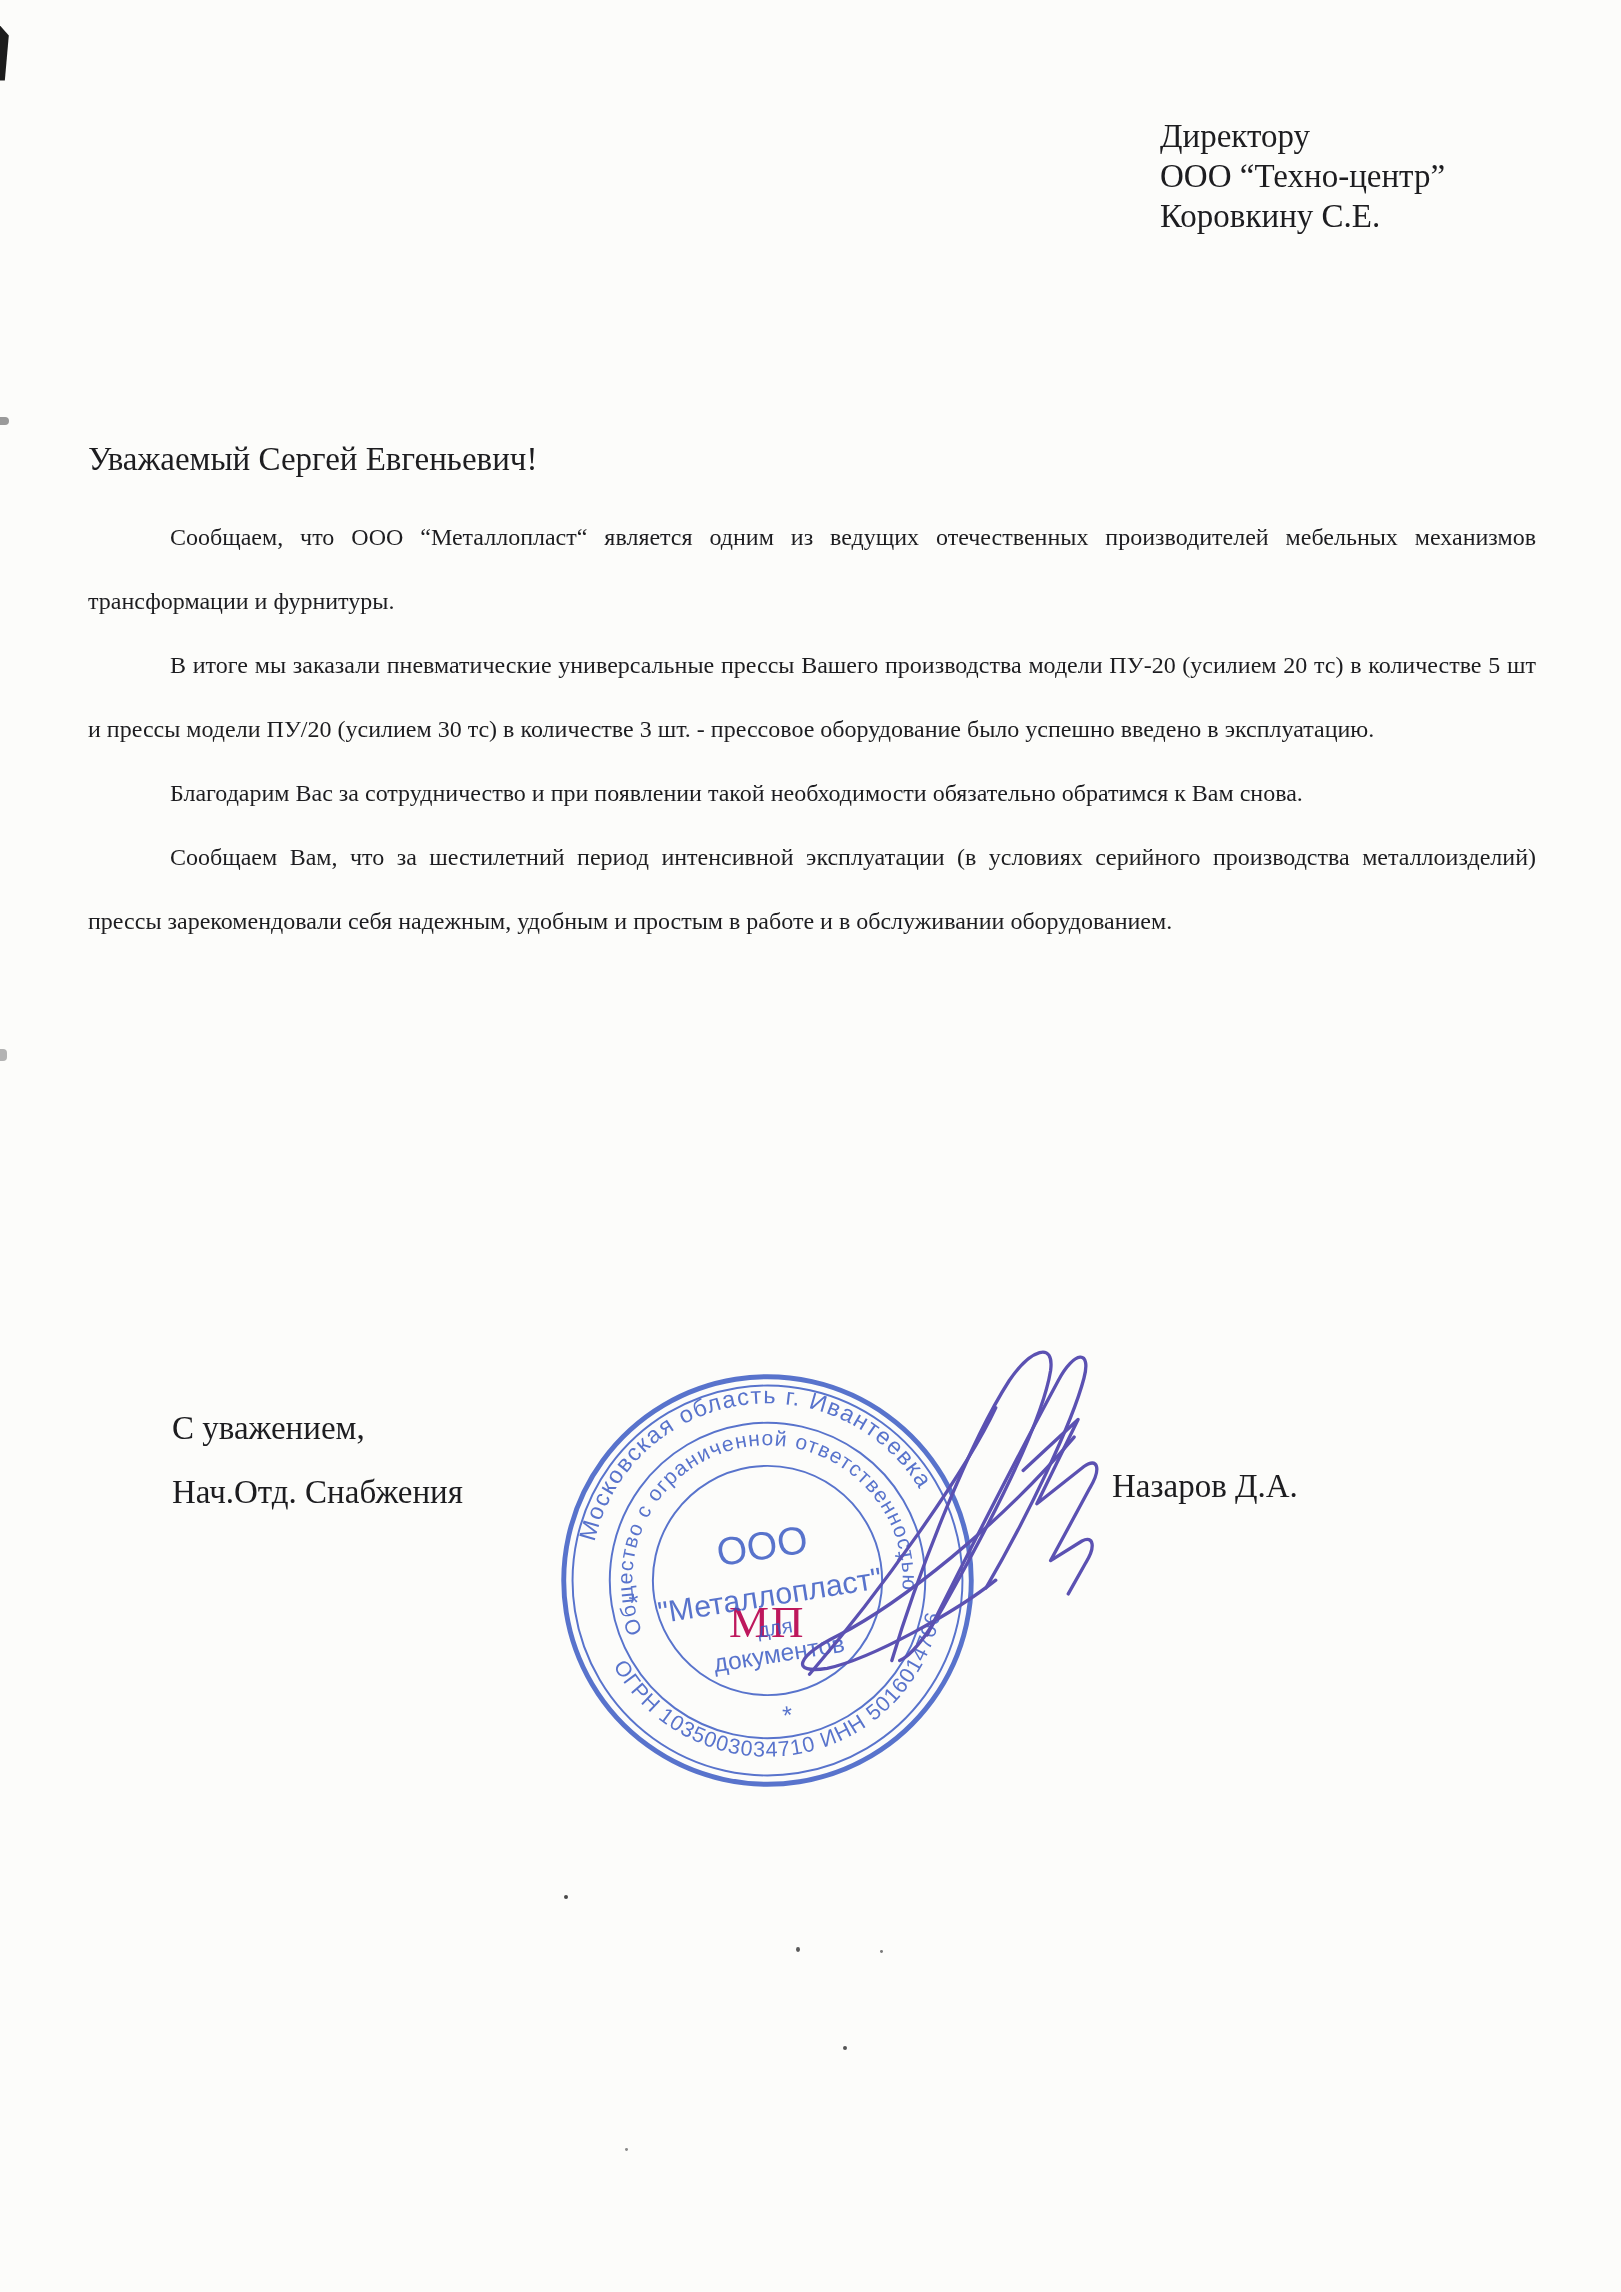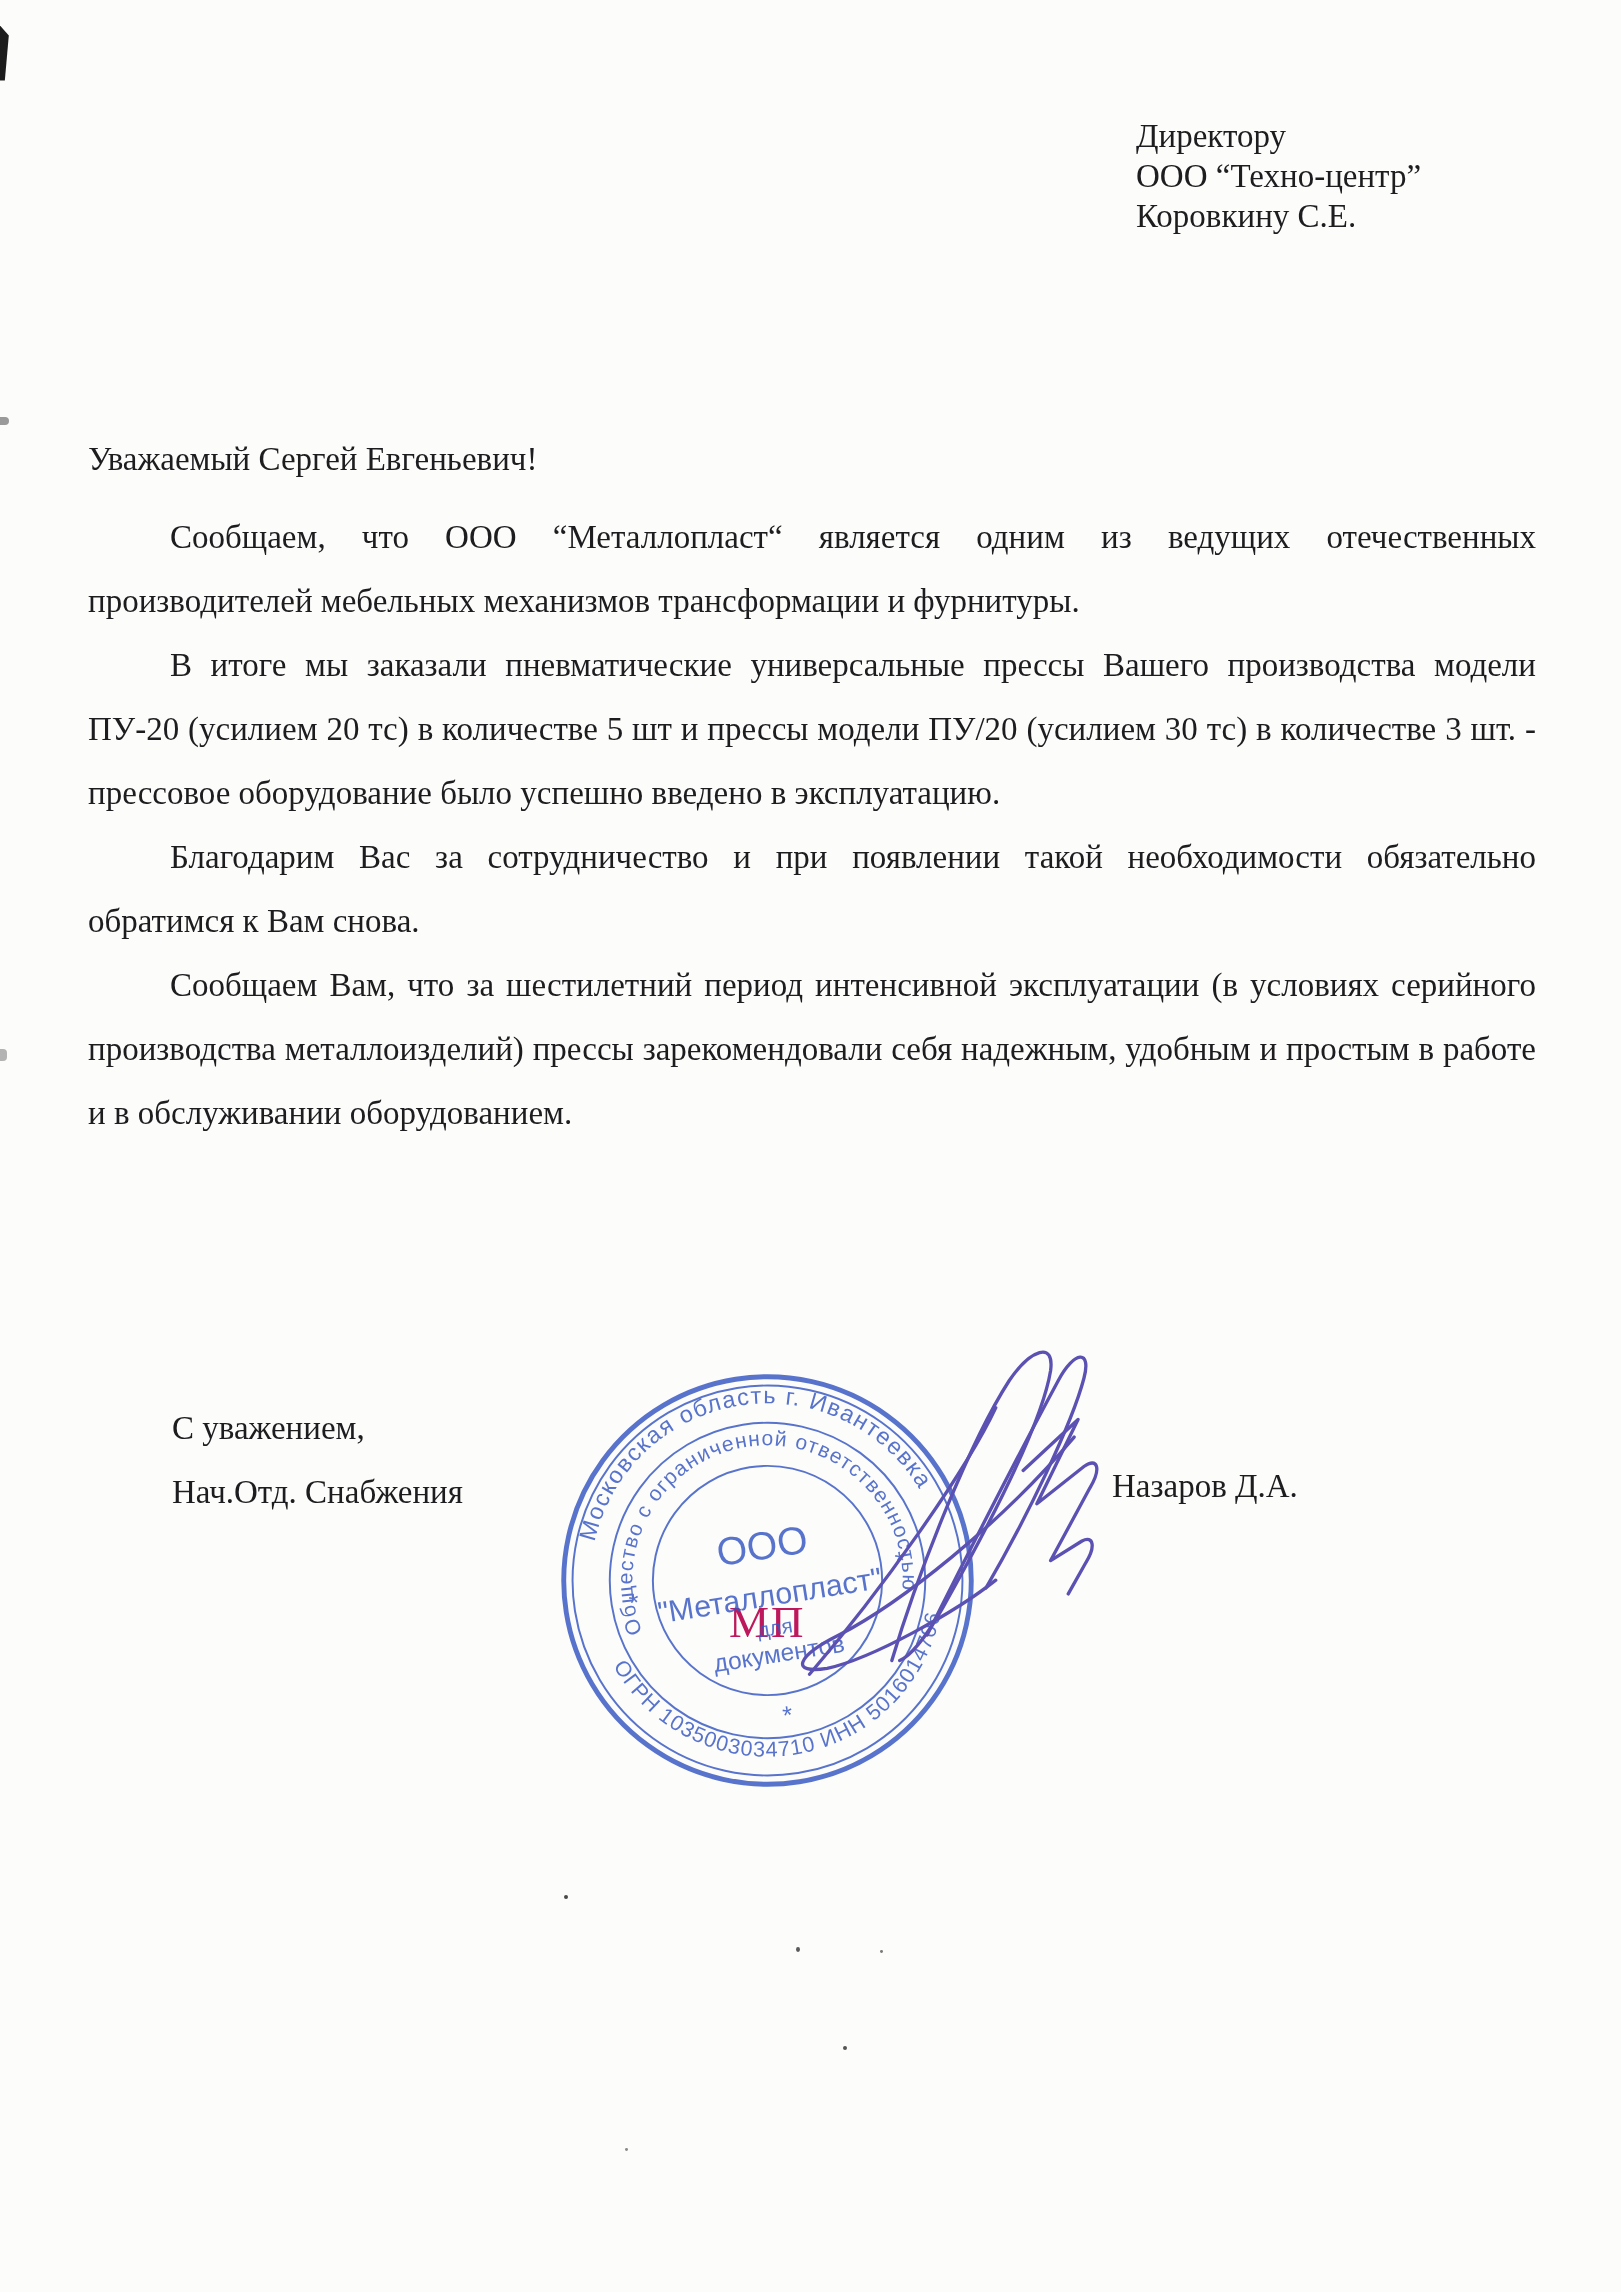--- a/index.html
+++ b/index.html
@@ -2,30 +2,30 @@
 <html><head>
 <meta charset="utf-8">
 <style>
   html,body{margin:0;padding:0;}
   body{background:#ffffff;font-family:"Liberation Serif","DejaVu Serif",serif;}
   .page{
     position:relative;width:1621px;height:2293px;
     background:#fcfcfa;overflow:hidden;color:#1d1d20;
   }
   .recipient{
-    position:absolute;left:1136px;top:116px;
+    position:absolute;left:1160px;top:116px;
     font-size:33px;line-height:40px;white-space:nowrap;
   }
   .salutation{
     position:absolute;left:88px;top:441px;width:1447px;
     font-size:33px;font-family:Liberation Serif, serif;
   }
   .body-text{
     position:absolute;left:88px;top:505px;width:1448px;
-    font-size:33px;line-height:64px;text-align:justify;font-family:Liberation Serif, serif;
+    font-size:24px;line-height:64px;text-align:justify;font-family:Liberation Serif, serif;
   }
   .body-text p{margin:0;text-indent:82px;}
   .closing{
     position:absolute;left:172px;top:1396px;
     font-size:33px;line-height:64px;white-space:nowrap;
   }
   .signer{
     position:absolute;left:1112px;top:1468px;
     font-size:33px;white-space:nowrap;
   }

